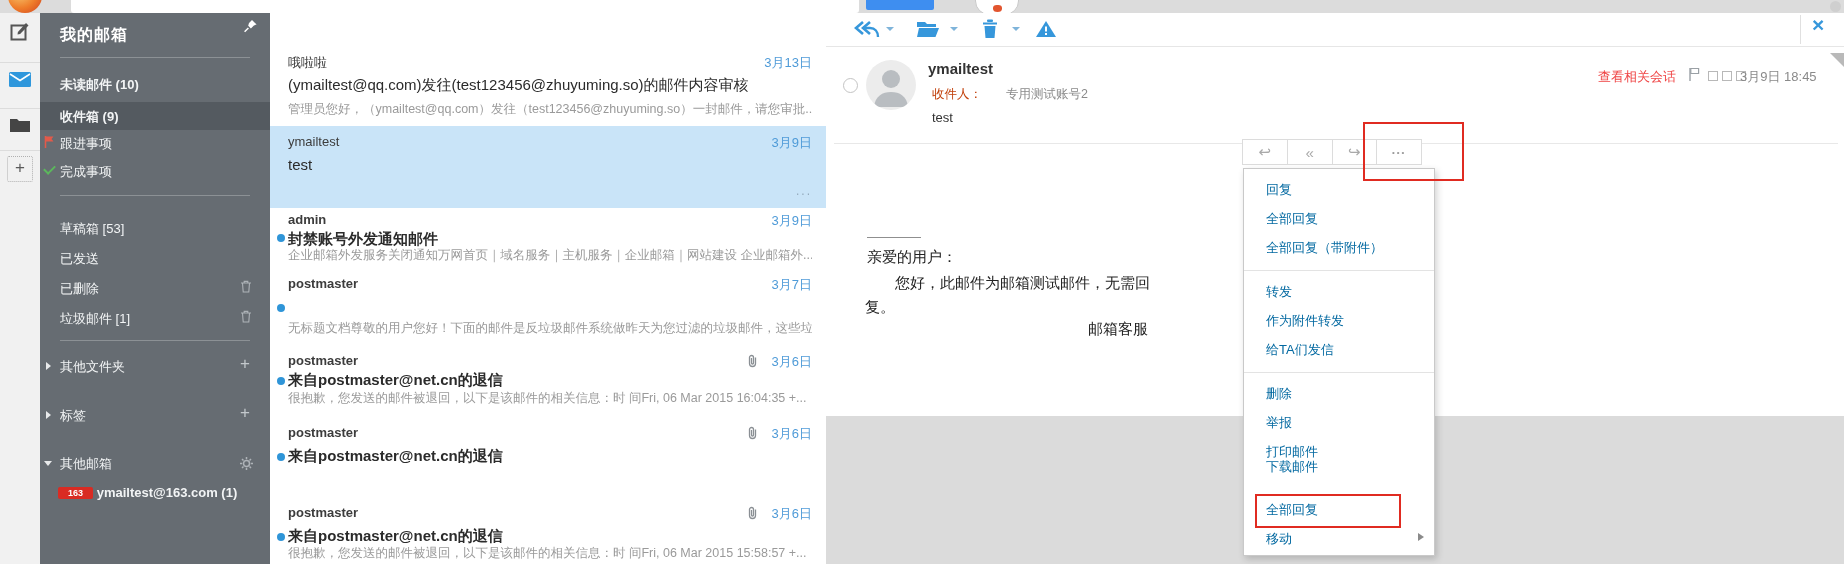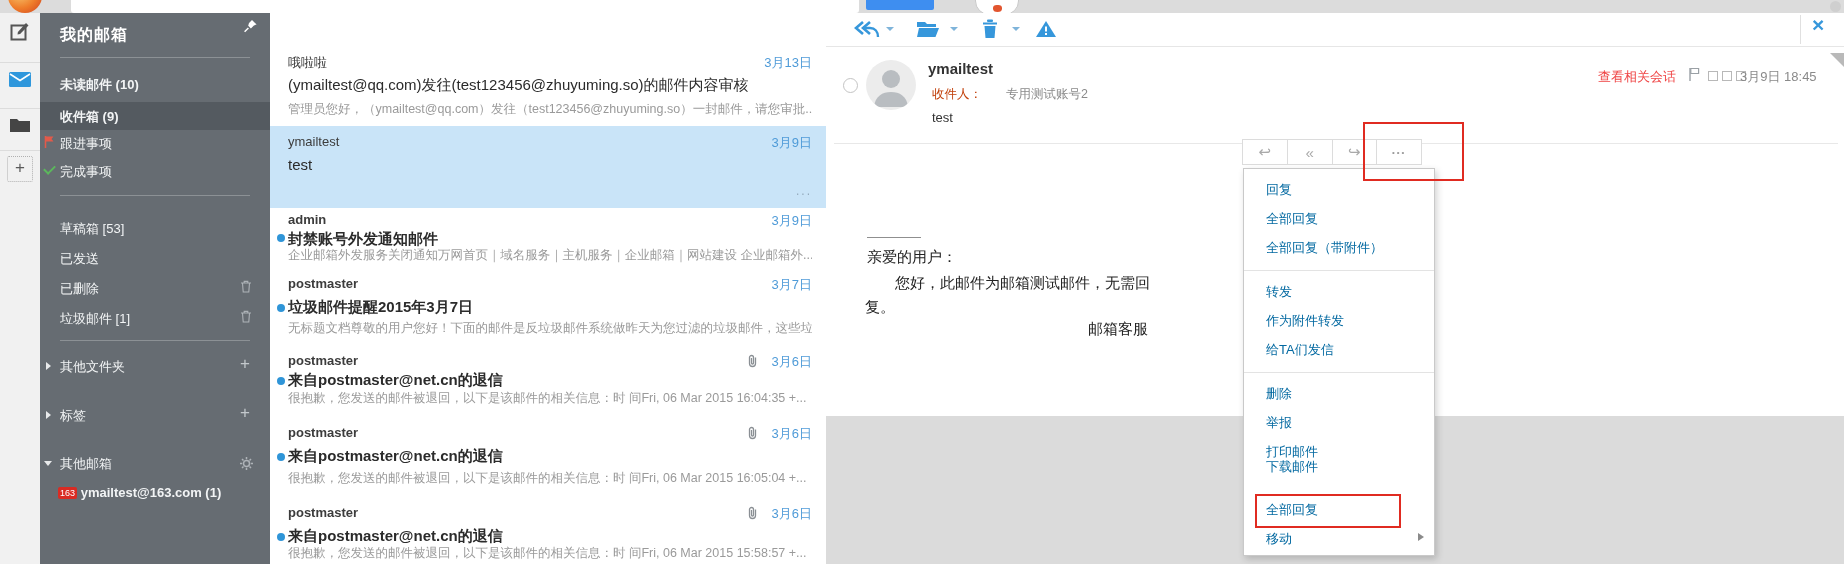--- a/index.html
+++ b/index.html
@@ -32,22 +32,22 @@
   #sb-title{position:absolute;left:20px;top:12px;font-size:16px;font-weight:bold;letter-spacing:1px}
   .sb-hr{position:absolute;left:20px;width:190px;height:1px;background:rgba(255,255,255,.25)}
   .sb-it{position:absolute;left:20px;font-size:13px;color:#f2f4f5;white-space:nowrap;cursor:pointer}
   .sb-bold{font-weight:bold}
   #sb-sel{position:absolute;left:0;top:89px;width:230px;height:28px;background:#545a60}
   .sb-right{position:absolute;left:200px;cursor:pointer}
   .sb-plus{font-size:17px;color:#c3c8cc;line-height:14px}
   .chev-r{width:0;height:0;border-left:5px solid #e8eaeb;border-top:4px solid transparent;border-bottom:4px solid transparent;display:inline-block}
   .chev-d{width:0;height:0;border-top:5px solid #e8eaeb;border-left:4px solid transparent;border-right:4px solid transparent;display:inline-block}
   .check{display:inline-block;width:9px;height:5px;border-left:2px solid #5cb85c;border-bottom:2px solid #5cb85c;transform:rotate(-45deg)}
-  #badge163{display:inline-block;background:#d92b23;color:#fff;font-size:9px;font-weight:normal;
-            padding:1px 2px;border-radius:2px;vertical-align:1px}
+  #badge163{display:inline-block;background:#d92b23;color:#fff;font-size:9px;font-weight:bold;
+            padding:1px 10px;border-radius:2px;vertical-align:1px}
 
   
   #list{position:absolute;left:270px;top:13px;width:556px;height:551px;background:#fff;border-right:1px solid #dedede;overflow:hidden}
   #list-hd{position:absolute;left:0;top:0;width:556px;height:33px;border-bottom:1px solid #e4e4e4;background:#fff}
   #lh-title{position:absolute;left:18px;top:7px;font-size:15px;font-weight:bold;color:#333}
   #lh-count{position:absolute;left:78px;top:9px;font-size:12.5px;color:#8a8a8a}
   #lh-chev{position:absolute;left:524px;top:6px;width:17px;height:17px;border:1px solid #b9b9b9;border-radius:50%;
            display:flex;align-items:center;justify-content:center;cursor:pointer}
   #lh-chev i{display:block;border:solid #8a8a8a;border-width:0 1.5px 1.5px 0;padding:2.5px;transform:rotate(45deg);margin-top:-3px}
   .mrow{position:absolute;left:0;width:556px;border-bottom:1px solid #ececec;background:#fff;cursor:pointer}
@@ -241,21 +241,20 @@
       <span class="sender" style="top:4px">admin</span>
       <span class="dt" style="top:4px">3月9日</span>
       <span class="subj" style="top:22px">封禁账号外发通知邮件</span>
       <span class="prev" style="bottom:4px">企业邮箱外发服务关闭通知万网首页｜域名服务｜主机服务｜企业邮箱｜网站建设 企业邮箱外...</span>
     </div>
 
     <div class="mrow ub" style="top:255px;height:77px">
       <span class="dot"></span>
       <span class="sender">postmaster</span>
       <span class="dt">3月7日</span>
-      <span class="subj">垃圾邮件提醒2015年3月7日</span>
       <span class="prev">无标题文档尊敬的用户您好！下面的邮件是反垃圾邮件系统做昨天为您过滤的垃圾邮件，这些垃...</span>
     </div>
 
     <div class="mrow ub" style="top:332px;height:68px">
       <span class="dot" style="top:32px"></span>
       <span class="sender">postmaster</span>
       <span class="clip">
         <svg width="11" height="14" viewBox="0 0 11 14">
             <path d="M8.5 3.5v6a3 3 0 0 1-6 0v-6a2 2 0 0 1 4 0v5.5a1 1 0 0 1-2 0V4" fill="none" stroke="#8a8f94" stroke-width="1.3"></path>
           </svg>
@@ -268,21 +267,20 @@
     <div class="mrow ub" style="top:400px;height:82px">
       <span class="dot" style="top:40px"></span>
       <span class="sender" style="top:12px">postmaster</span>
       <span class="clip" style="top:13px">
         <svg width="11" height="14" viewBox="0 0 11 14">
             <path d="M8.5 3.5v6a3 3 0 0 1-6 0v-6a2 2 0 0 1 4 0v5.5a1 1 0 0 1-2 0V4" fill="none" stroke="#8a8f94" stroke-width="1.3"></path>
           </svg>
       </span>
       <span class="dt" style="top:12px">3月6日</span>
       <span class="subj" style="top:34px">来自postmaster@net.cn的退信</span>
-      <span class="prev">很抱歉，您发送的邮件被退回，以下是该邮件的相关信息：时 间Fri, 06 Mar 2015 16:05:04 +...</span>
     </div>
 
     <div class="mrow ub" style="top:482px;height:69px">
       <span class="dot" style="top:38px"></span>
       <span class="sender" style="top:10px">postmaster</span>
       <span class="clip" style="top:11px">
         <svg width="11" height="14" viewBox="0 0 11 14">
             <path d="M8.5 3.5v6a3 3 0 0 1-6 0v-6a2 2 0 0 1 4 0v5.5a1 1 0 0 1-2 0V4" fill="none" stroke="#8a8f94" stroke-width="1.3"></path>
           </svg>
       </span>

